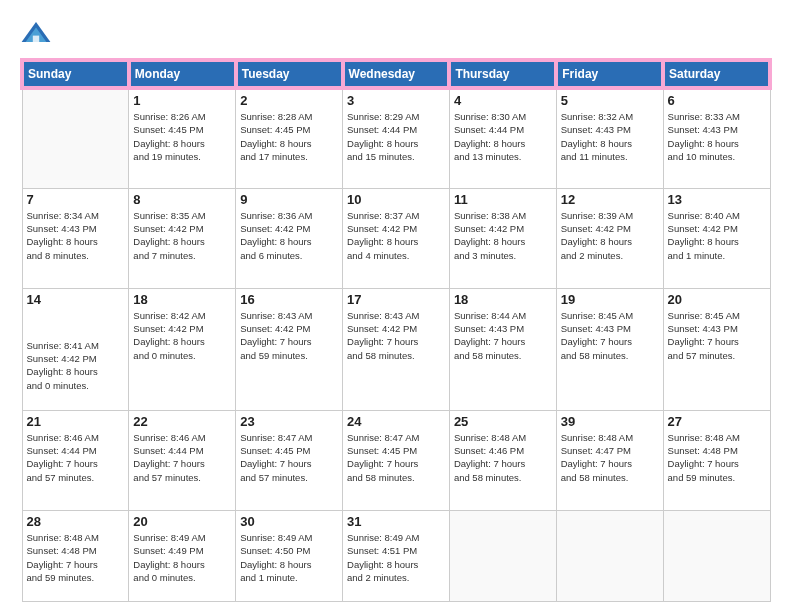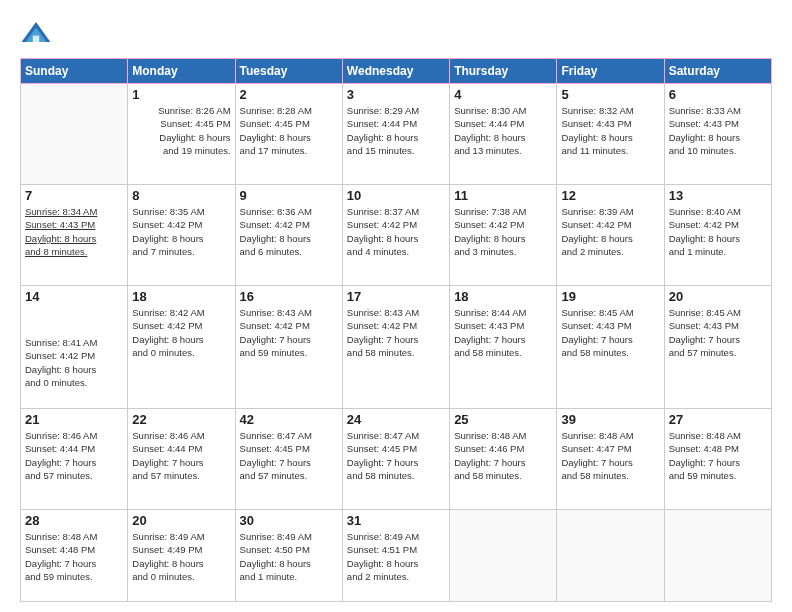--- a/index.html
+++ b/index.html
@@ -67,21 +67,21 @@
       width: 100%;
       table-layout: fixed;
     }
     .calendar th {
       background: #2a6db5;
       color: #fff;
       font-size: 12px;
       font-weight: bold;
       padding: 5px 4px;
       text-align: left;
-      border: 1px solid #f9a8d4;
+      border: 4px solid #f9a8d4;
     }
     .calendar td {
       vertical-align: top;
       border: 1px solid #ccc;
       padding: 3px 4px;
       font-size: 10px;
       color: #333;
       height: 88px;
     }
     .cell-date {
@@ -135,21 +135,21 @@
           <th>Thursday</th>
           <th>Friday</th>
           <th>Saturday</th>
         </tr>
     </thead>
     <tbody id="calendar-body">
     <tr>
           <td class="empty-cell"></td>
           <td>
             <span class="cell-date">1</span>
-            <div class="cell-info" style="white-space: pre-line; text-align: right;">Sunrise: 8:26 AM
+            <div class="cell-info" style="white-space: pre-line;">Sunrise: 8:26 AM
 Sunset: 4:45 PM
 Daylight: 8 hours
 and 19 minutes.</div>
           </td>
           <td>
             <span class="cell-date">2</span>
             <div class="cell-info" style="white-space: pre-line;">Sunrise: 8:28 AM
 Sunset: 4:45 PM
 Daylight: 8 hours
 and 17 minutes.</div>
@@ -179,21 +179,21 @@
             <span class="cell-date">6</span>
             <div class="cell-info" style="white-space: pre-line;">Sunrise: 8:33 AM
 Sunset: 4:43 PM
 Daylight: 8 hours
 and 10 minutes.</div>
           </td>
         </tr>
         <tr>
           <td>
             <span class="cell-date">7</span>
-            <div class="cell-info" style="white-space: pre-line; text-decoration: underline;">Sunrise: 8:34 AM
+            <div class="cell-info" style="white-space: pre-line;">Sunrise: 8:34 AM
 Sunset: 4:43 PM
 Daylight: 8 hours
 and 8 minutes.</div>
           </td>
           <td>
             <span class="cell-date">8</span>
             <div class="cell-info" style="white-space: pre-line;">Sunrise: 8:35 AM
 Sunset: 4:42 PM
 Daylight: 8 hours
 and 7 minutes.</div>
@@ -207,21 +207,21 @@
           </td>
           <td>
             <span class="cell-date">10</span>
             <div class="cell-info" style="white-space: pre-line;">Sunrise: 8:37 AM
 Sunset: 4:42 PM
 Daylight: 8 hours
 and 4 minutes.</div>
           </td>
           <td>
             <span class="cell-date">11</span>
-            <div class="cell-info" style="white-space: pre-line;">Sunrise: 7:38 AM
+            <div class="cell-info" style="white-space: pre-line;">Sunrise: 8:38 AM
 Sunset: 4:42 PM
 Daylight: 8 hours
 and 3 minutes.</div>
           </td>
           <td>
             <span class="cell-date">12</span>
             <div class="cell-info" style="white-space: pre-line;">Sunrise: 8:39 AM
 Sunset: 4:42 PM
 Daylight: 8 hours
 and 2 minutes.</div>
@@ -294,21 +294,21 @@
 and 57 minutes.</div>
           </td>
           <td>
             <span class="cell-date">22</span>
             <div class="cell-info" style="white-space: pre-line;">Sunrise: 8:46 AM
 Sunset: 4:44 PM
 Daylight: 7 hours
 and 57 minutes.</div>
           </td>
           <td>
-            <span class="cell-date">42</span>
+            <span class="cell-date">23</span>
             <div class="cell-info" style="white-space: pre-line;">Sunrise: 8:47 AM
 Sunset: 4:45 PM
 Daylight: 7 hours
 and 57 minutes.</div>
           </td>
           <td>
             <span class="cell-date">24</span>
             <div class="cell-info" style="white-space: pre-line;">Sunrise: 8:47 AM
 Sunset: 4:45 PM
 Daylight: 7 hours

